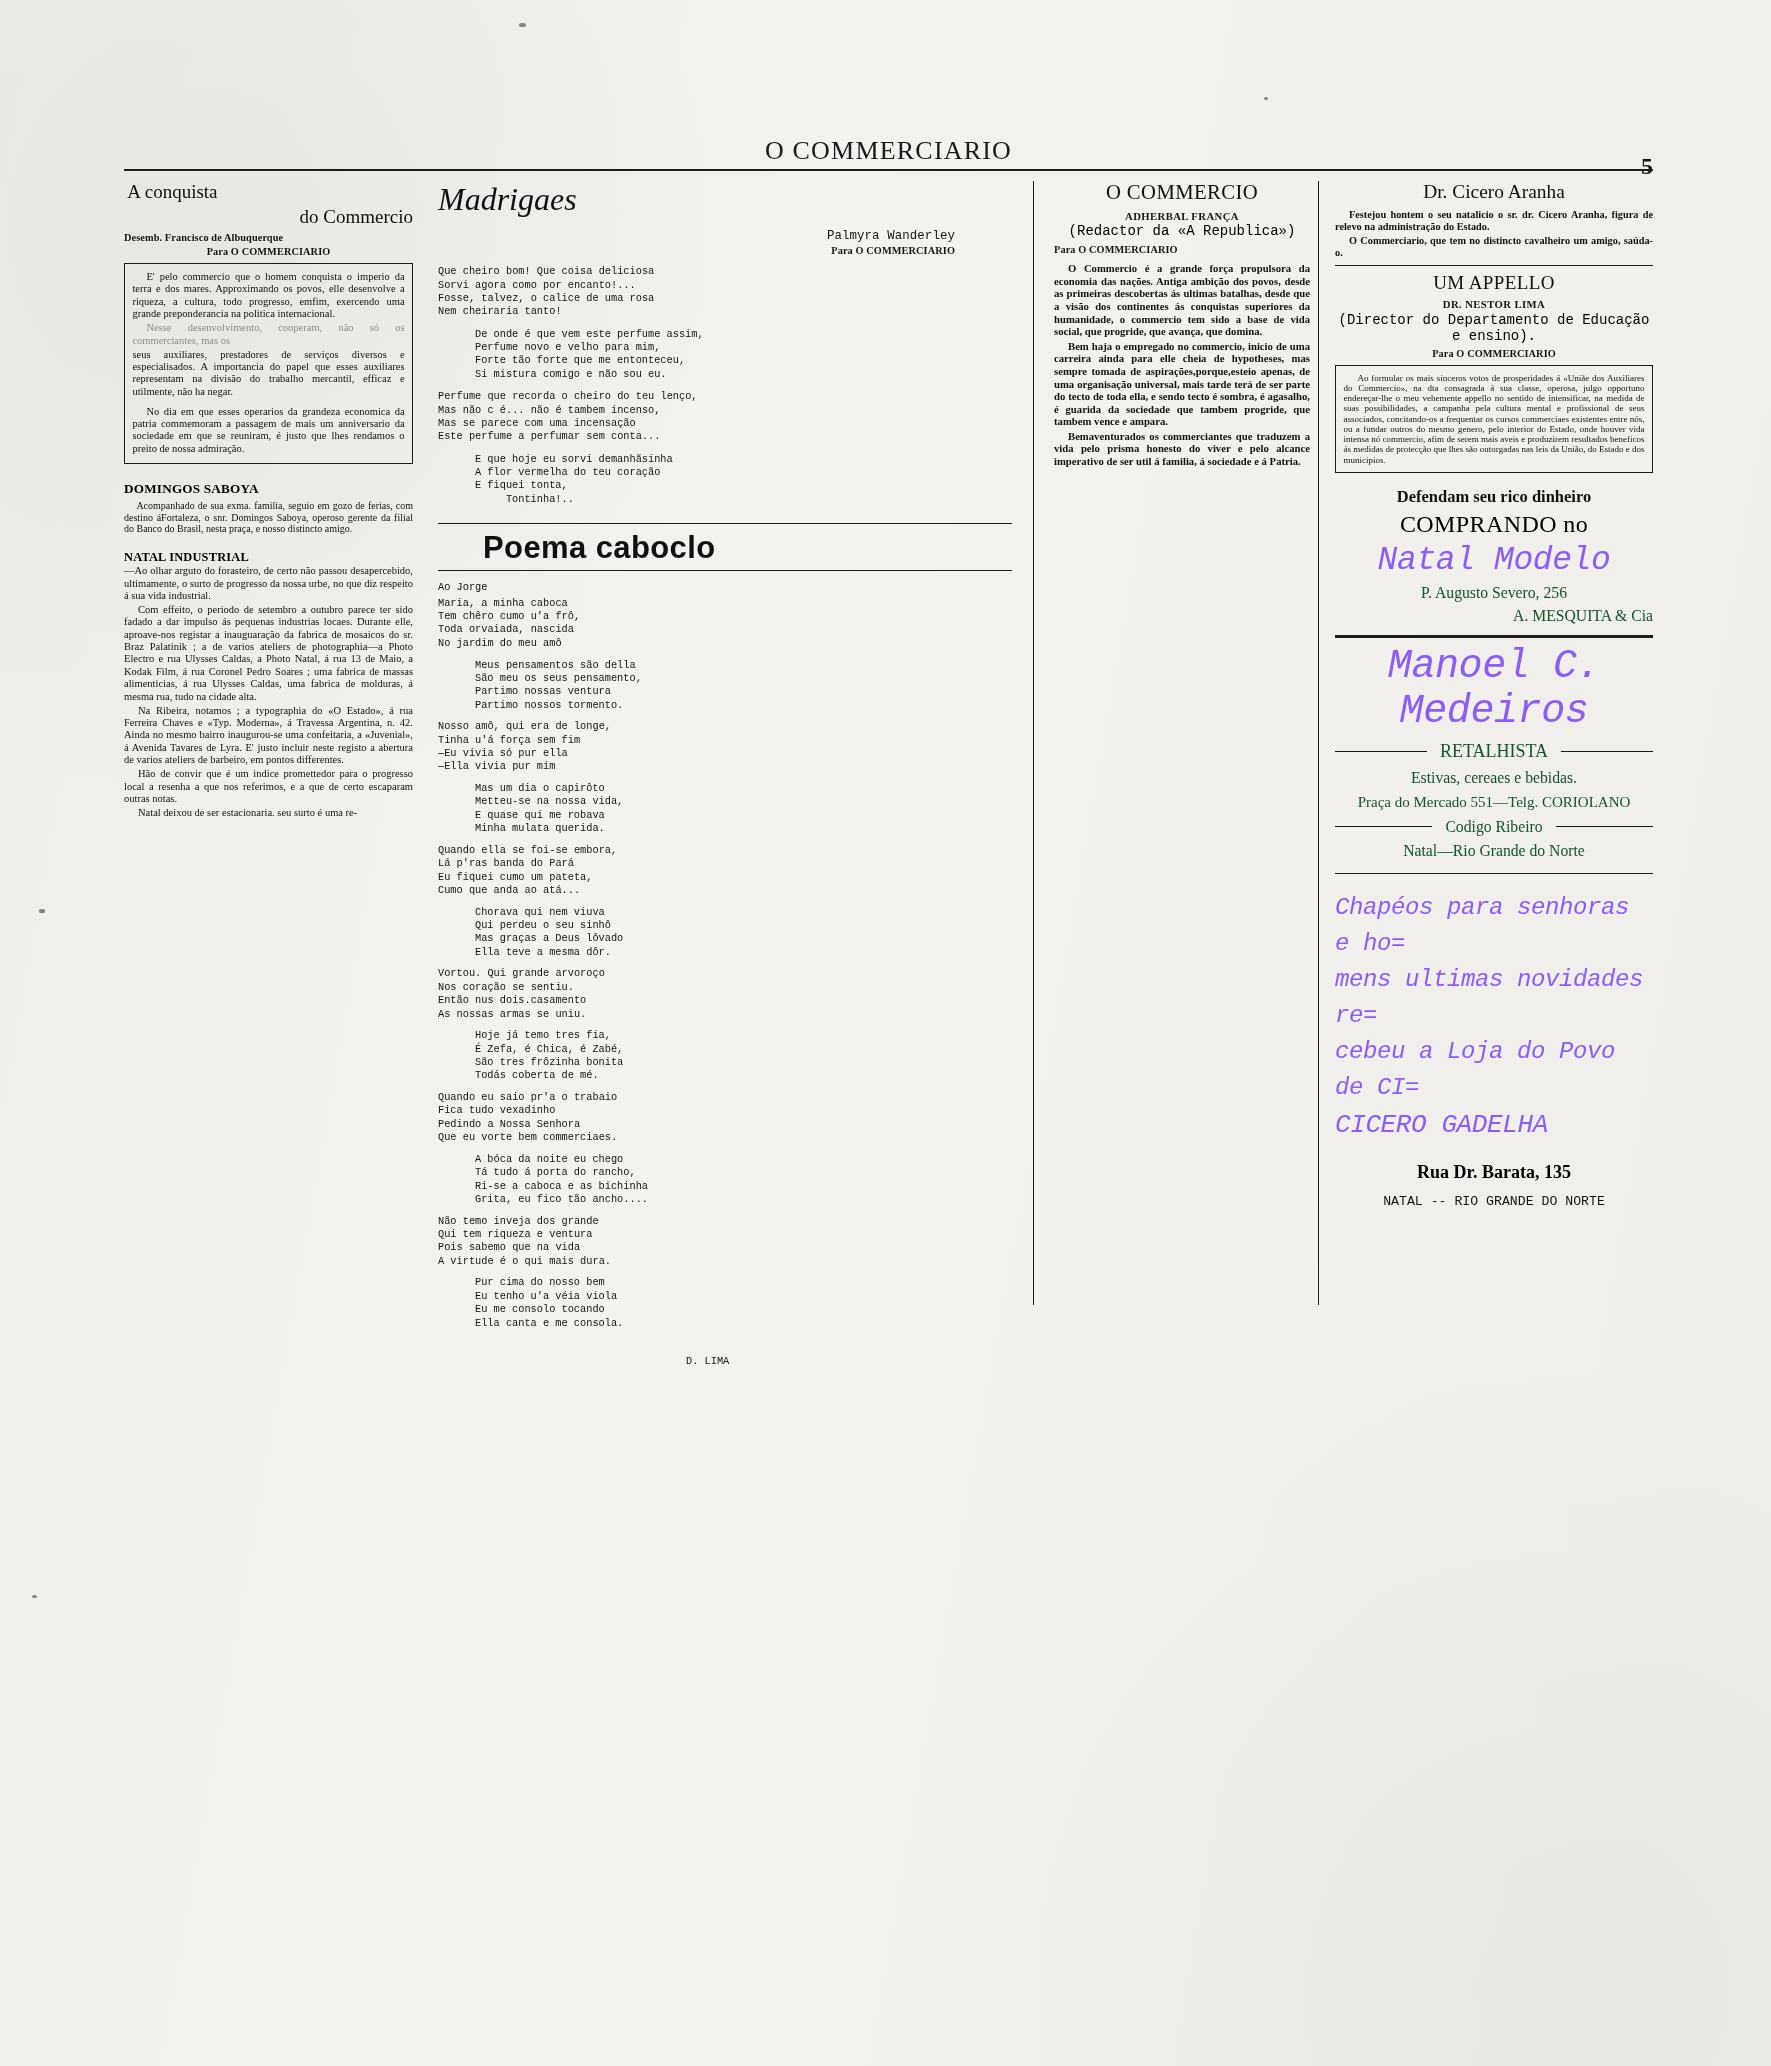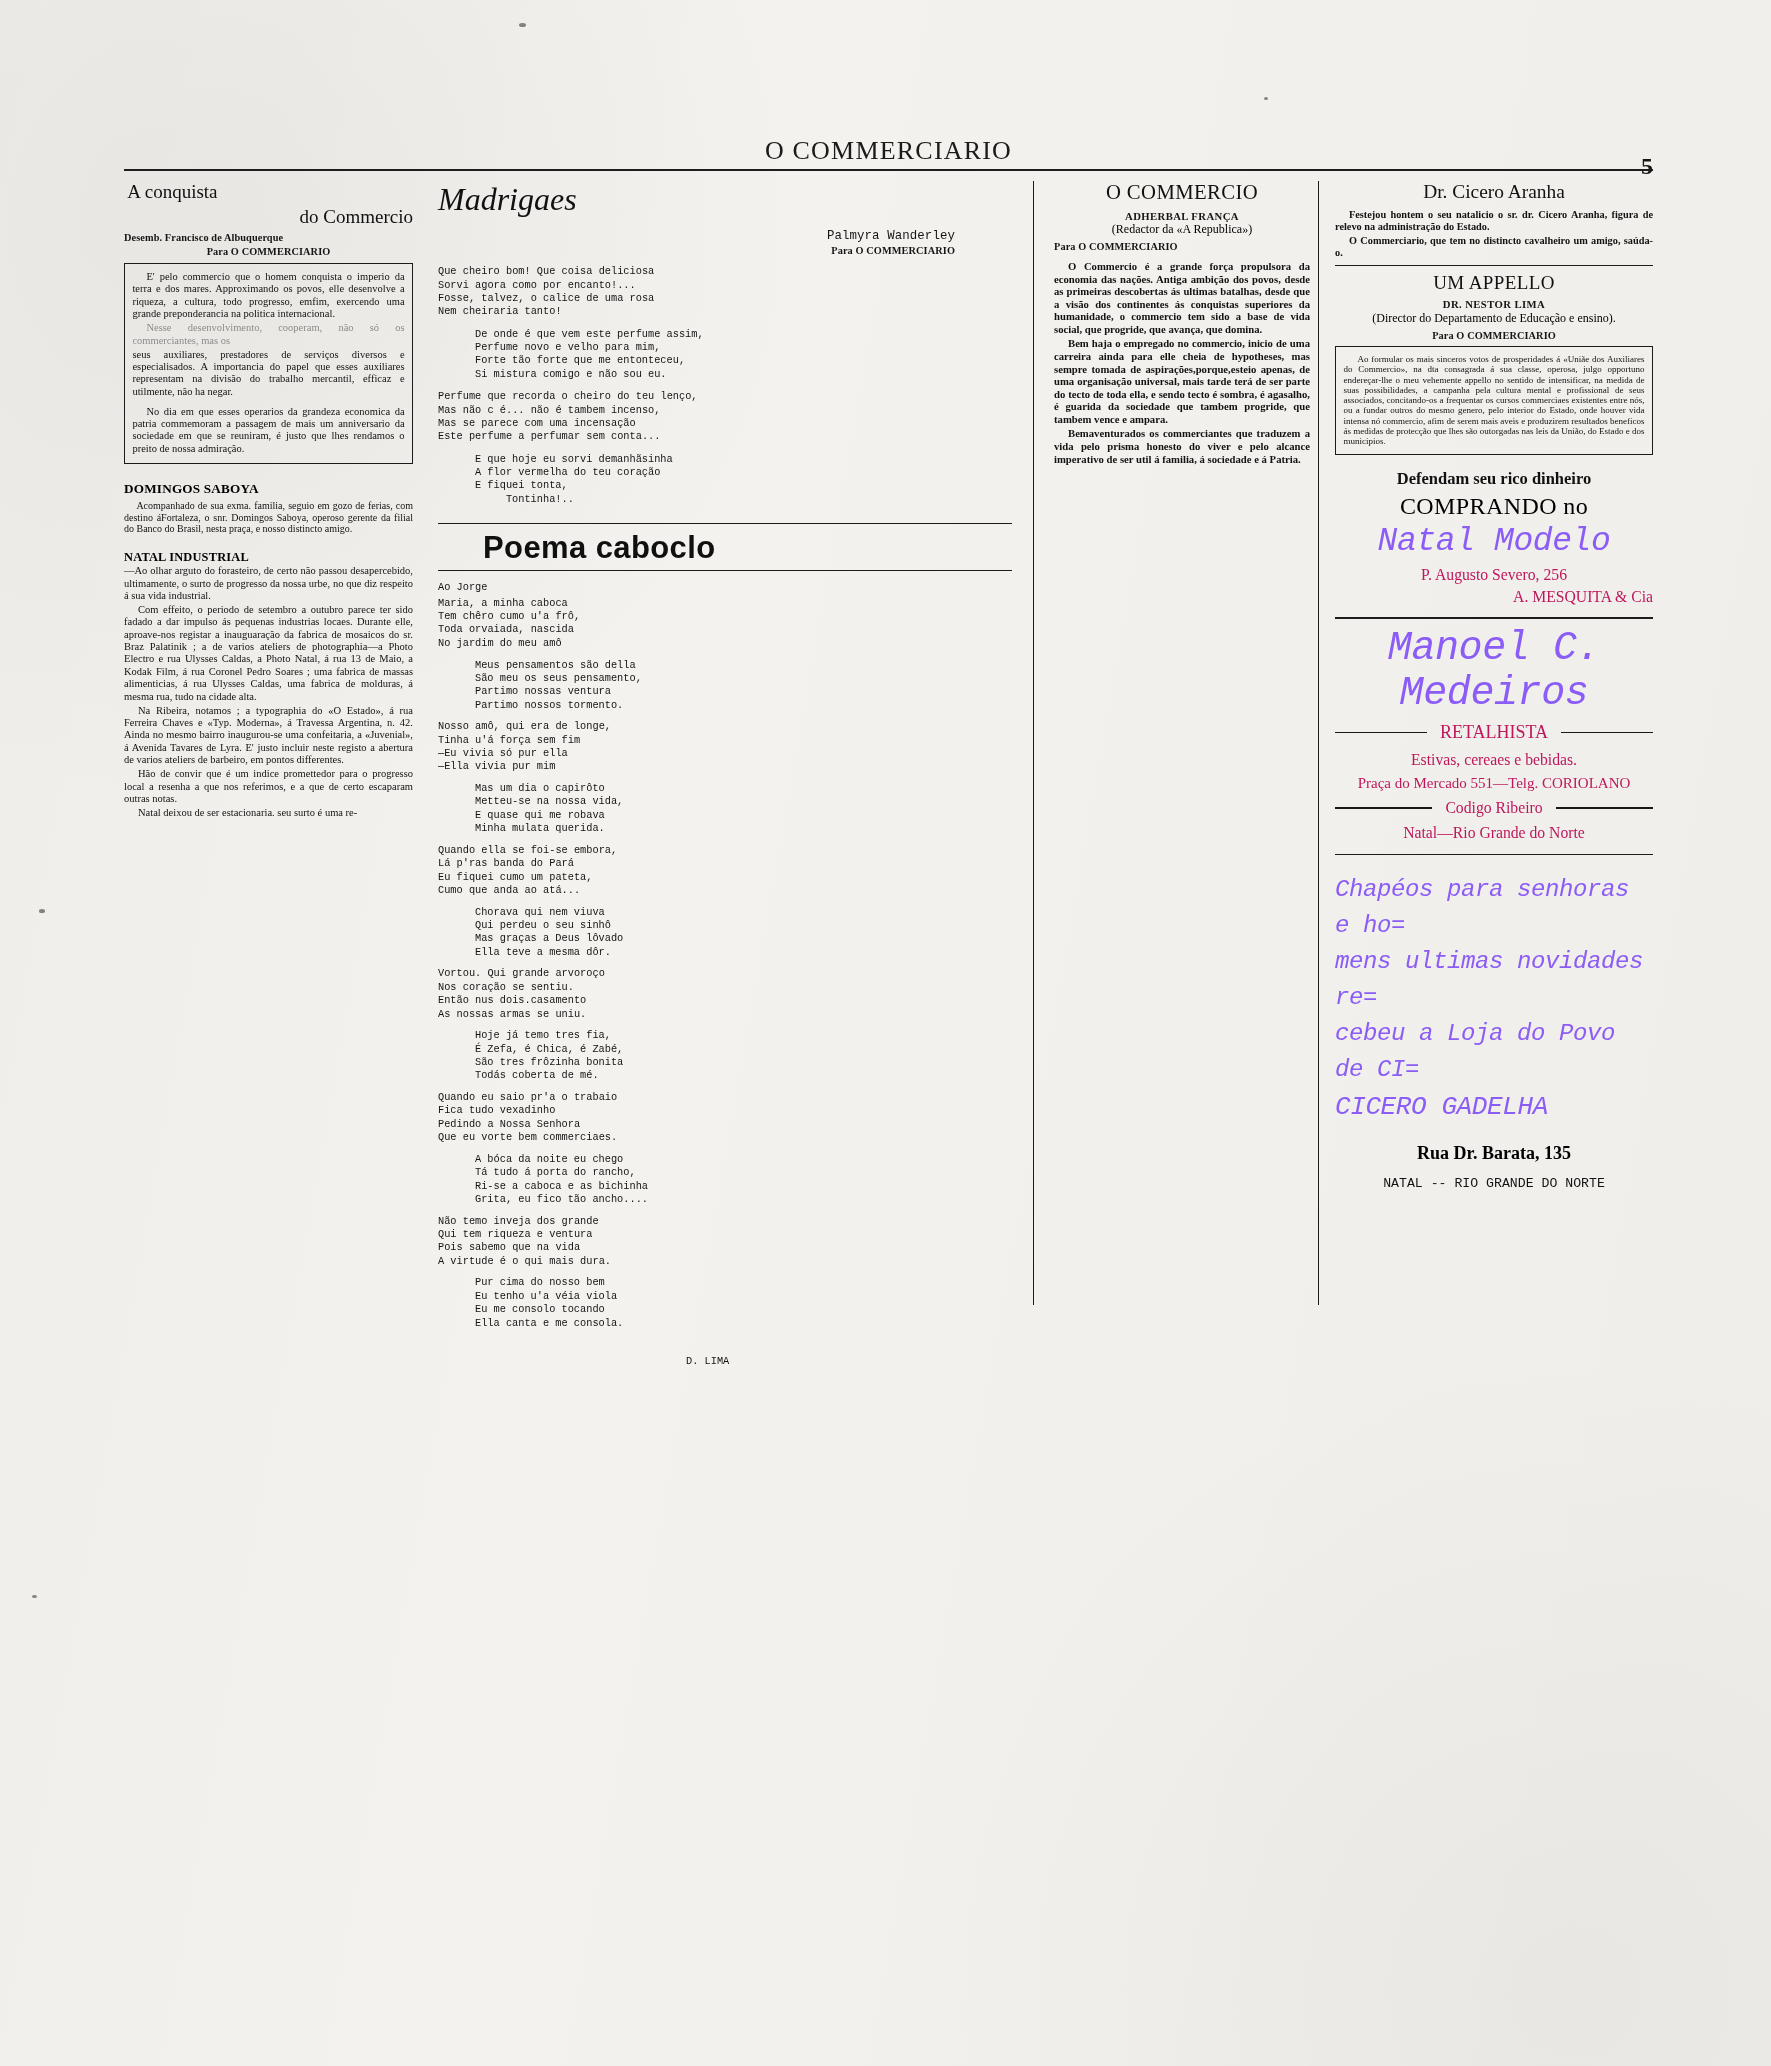--- a/index.html
+++ b/index.html
@@ -84,26 +84,26 @@
     font-family:"Liberation Sans",sans-serif;
     font-weight:700;font-size:31px;letter-spacing:0.4px;color:#101010;
   }
   .hr-thin{height:1.2px;background:#1c1c1c;width:100%;margin:5.8px 0;}
   .hr-thick{height:2.5px;background:#1c1c1c;width:100%;margin:6.6px 0;}
   .smallcap{font-size:11px;font-weight:700;letter-spacing:0.2px;}
   .ad-script{
     font-family:Liberation Mono, monospace;font-style:italic;
     font-size:38px;color:#8b5cf6;letter-spacing:-0.4px;
   }
-  .ad-line{font-size:15.7px;color:#be185d;}
+  .ad-line{font-size:15.7px;color:#14532d;}
   .ad-line.big{font-size:18px;}
   .ad-rule{display:flex;align-items:center;gap:5.8px;}
   .ad-rule:before,.ad-rule:after{content:"";flex:1;height:1.2px;background:#191919;}
   .blotch{position:absolute;background:#2a2a2a;border-radius:50%;opacity:.55;}
-  .u-small{font-size:12px;line-height:1.16;}
+  .u-small{font-size:14px;line-height:1.16;font-family:Liberation Mono, monospace;}
 </style>
 </head>
 <body>
 
 <div class="page">
 
   <div class="blotch" style="left:519px;top:23px;width:6.6px;height:4.1px;"></div>
   <div class="blotch" style="left:1264px;top:97px;width:4.1px;height:3.3px;"></div>
   <div class="blotch" style="left:39px;top:909px;width:5.8px;height:3.7px;"></div>
   <div class="blotch" style="left:32px;top:1595px;width:5px;height:3.3px;"></div>

